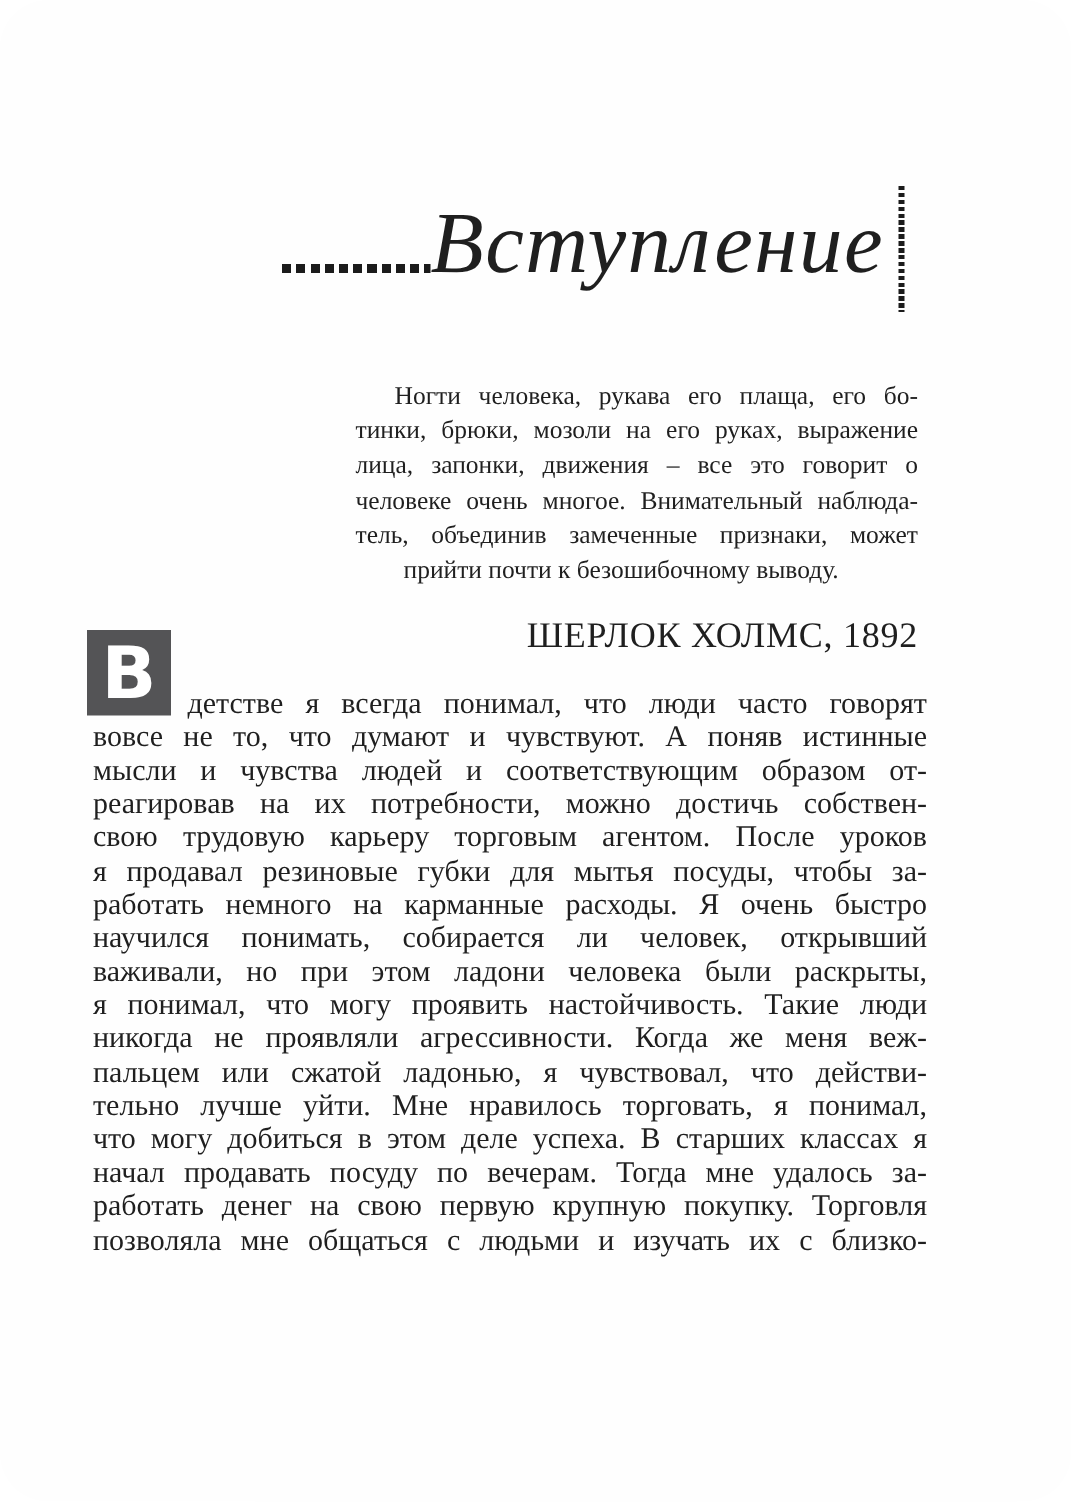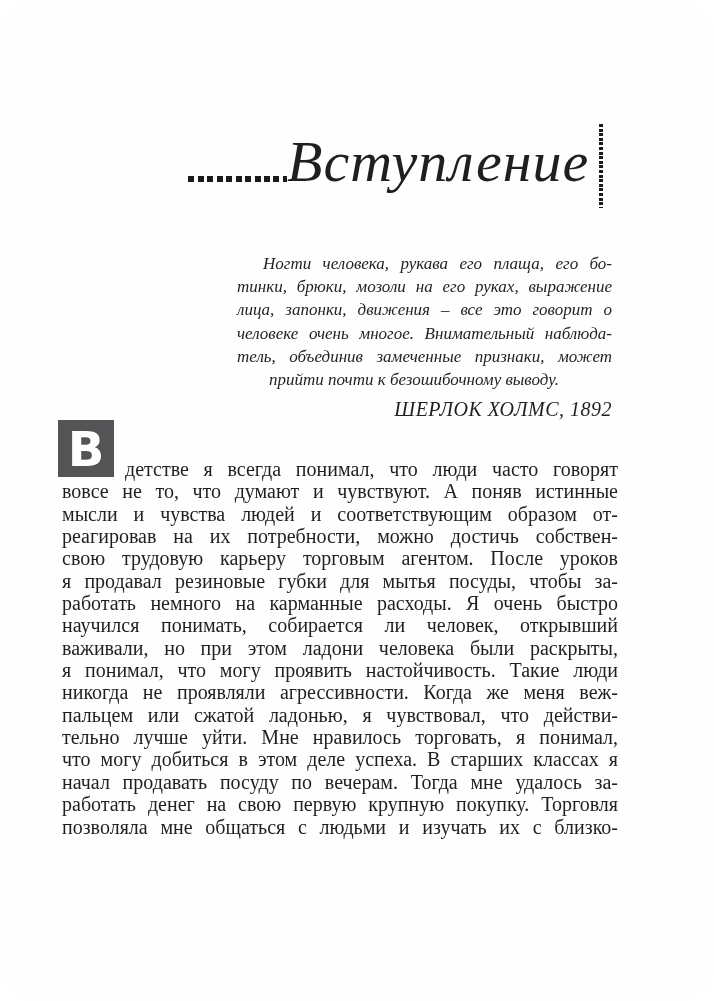--- a/index.html
+++ b/index.html
@@ -38,35 +38,34 @@
     left: 599px; top: 124px;
     width: 4px; height: 84px;
     background: repeating-linear-gradient(to bottom, #1b1b1b 0 3px, transparent 3px 4.6px);
   }
 
   
   .epigraph {
     position: absolute;
     left: 237px; top: 252px;
     width: 375px;
-    font-style: italic;
     font-size: 17px;
     line-height: 23.2px;
   }
   .epigraph-lines .line {
     text-align: justify;
     text-align-last: justify;
     white-space: nowrap;
   }
   .epigraph-lines .line:first-child { padding-left: 26px; box-sizing: border-box; }
   .epigraph-lines .line:last-child { text-align-last: left; margin-left: 32px; }
   .epigraph-attribution {
-    margin-top: 7px;
+    margin-top: 22px;
     text-align: right;
-    font-size: 20px;
+    font-size: 24px;
     letter-spacing: 0.5px;
   }
 
   
   .drop-cap {
     position: absolute;
     left: 58px; top: 420px;
     width: 56px; height: 57px;
     background: #545456;
     color: #ffffff;

